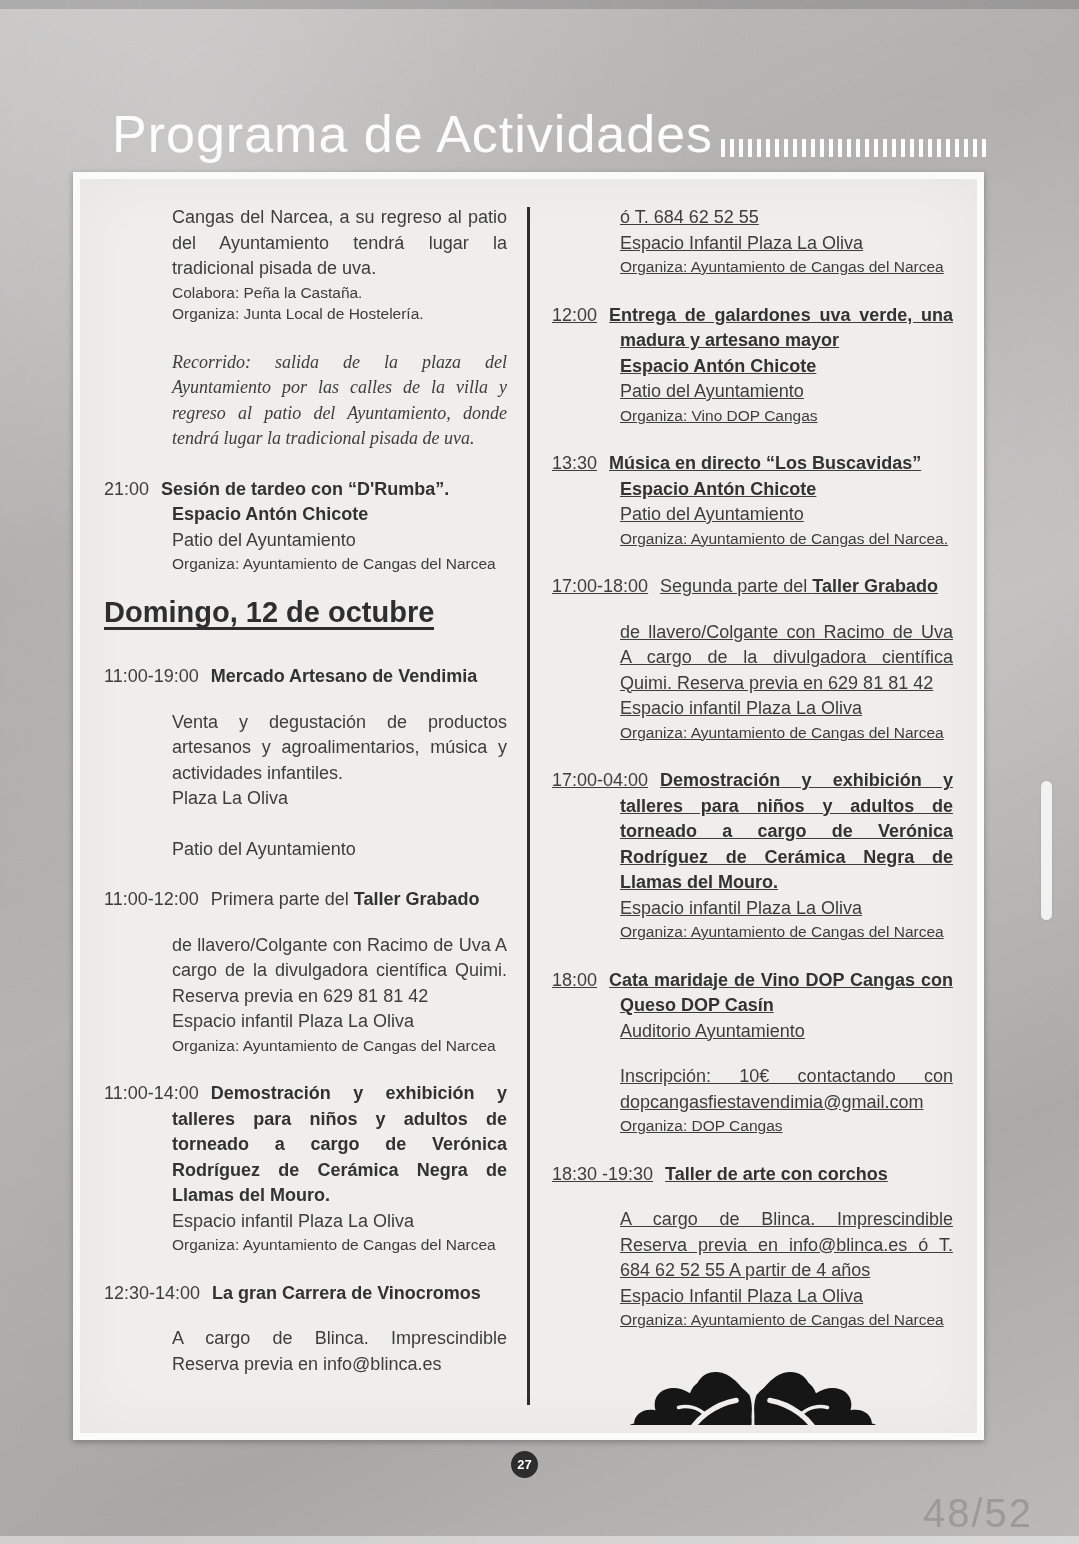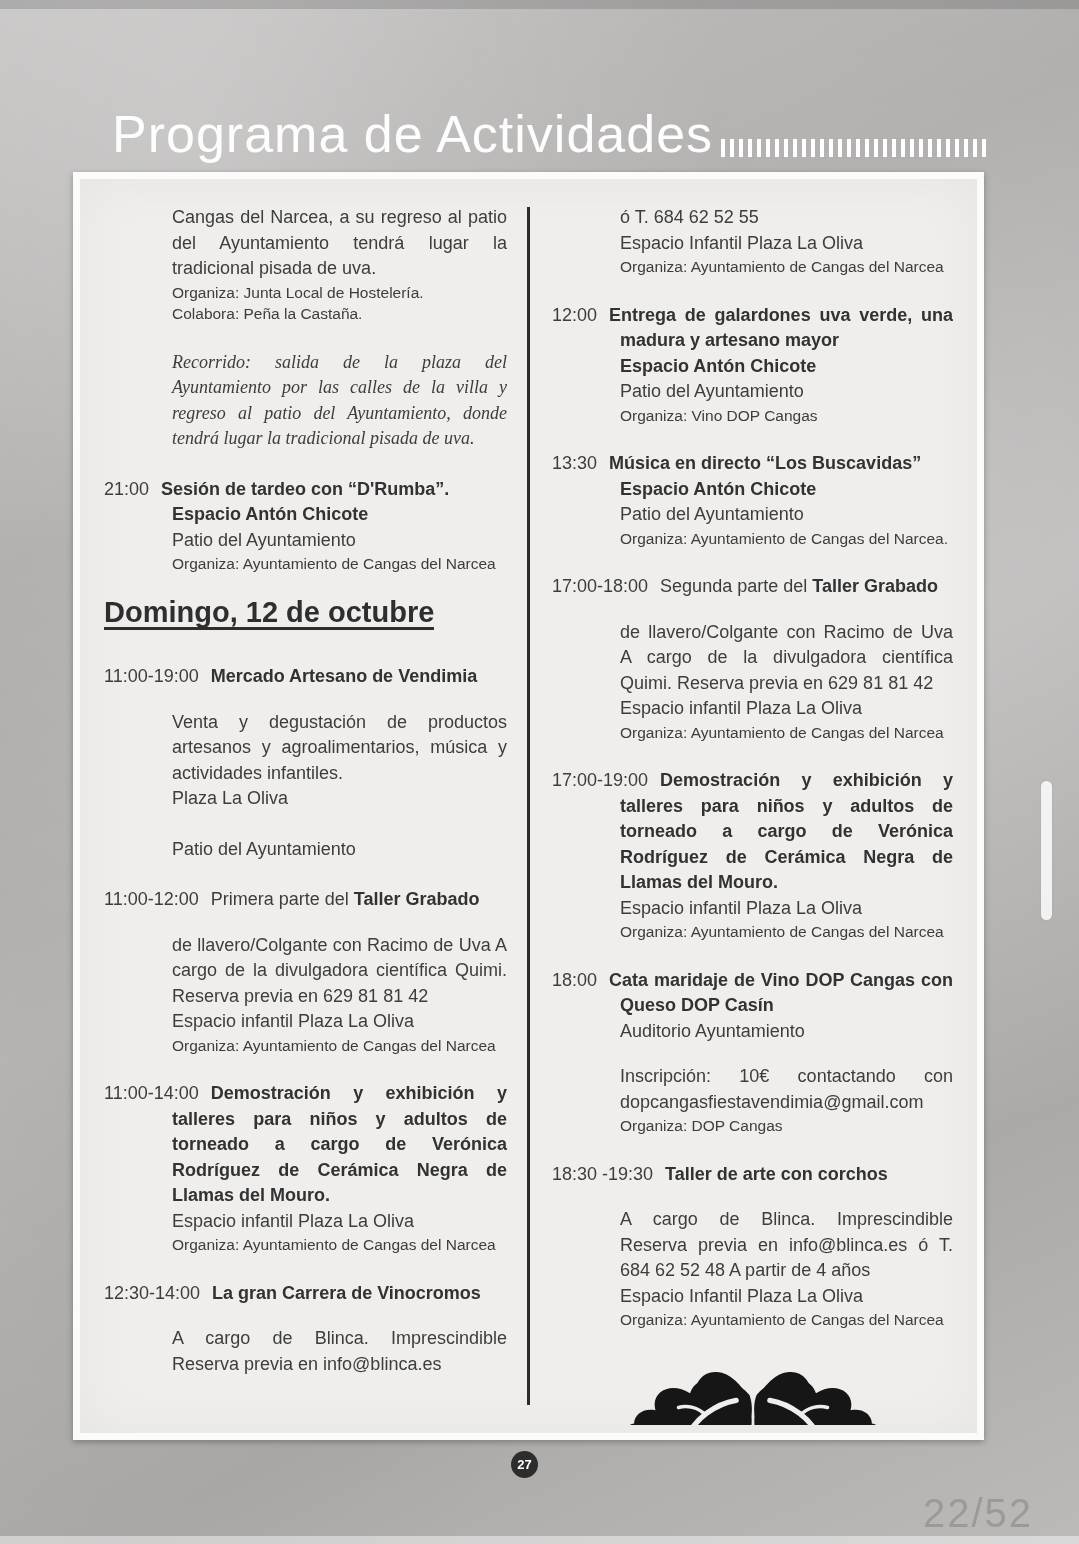--- a/index.html
+++ b/index.html
@@ -22,21 +22,21 @@
     background:repeating-linear-gradient(90deg,#fff 0 4px,rgba(255,255,255,0) 4px 9px);}
 
   
   .page-box{position:absolute;left:73px;top:172px;width:911px;height:1268px;box-sizing:border-box;
     background:#efeeec;border:7px solid #fbfbfa;
     box-shadow:0 2px 6px rgba(0,0,0,.28), inset 0 0 60px rgba(0,0,0,.04);
     display:grid;grid-template-columns:1fr 3px 1fr;
     padding:26px 24px 8px 24px;}
   .col{color:#3d3d3d;font-size:18px;line-height:25.5px;overflow:hidden;}
   .col-left{padding-right:20px;}
-  .col-right{padding-left:22px;}
+  .col-right{padding-left:22px;text-decoration:underline;}
   .divider{background:#2c2c2c;margin:2px 0 20px 0;}
 
   .para,.event{margin:0 0 25px 0;padding-left:68px;}
   .para{text-align:justify;}
   .italic{font-style:italic;font-family:Liberation Serif, serif;}
   .line{margin:0;}
   .first{text-indent:-68px;text-align:justify;}
   .time{margin-right:12px;white-space:nowrap;}
   b{font-weight:bold;color:#323232;}
   .desc{text-align:justify;margin-top:20px;}
@@ -64,22 +64,22 @@
     <div class="doc-title">Programa de Actividades</div>
     <div class="dotted-leader"></div>
   </div>
 
   <div class="page-box">
 
     <div class="col col-left">
 
       <div class="para">
         <p class="line">Cangas del Narcea, a su regreso al patio del Ayuntamiento tendrá lugar la tradicional pisada de uva.</p>
+        <p class="line note">Colabora: Peña la Castaña.</p>
         <p class="line note">Organiza: Junta Local de Hostelería.</p>
-        <p class="line note">Colabora: Peña la Castaña.</p>
       </div>
 
       <div class="para italic">
         <p class="line">Recorrido: salida de la plaza del Ayuntamiento por las calles de la villa y regreso al patio del Ayuntamiento, donde tendrá lugar la tradicional pisada de uva.</p>
       </div>
 
       <div class="event">
         <p class="line first"><span class="time">21:00</span><b>Sesión de tardeo con “D'Rumba”.</b></p>
         <p class="line"><b>Espacio Antón Chicote</b></p>
         <p class="line venue">Patio del Ayuntamiento</p>
@@ -145,35 +145,35 @@
       </div>
 
       <div class="event">
         <p class="line first"><span class="time">17:00-18:00</span><span>Segunda parte del </span><b>Taller Grabado</b></p>
         <p class="line desc">de llavero/Colgante con Racimo de Uva A cargo de la divulgadora científica Quimi. Reserva previa en 629 81 81 42</p>
         <p class="line venue">Espacio infantil  Plaza La Oliva</p>
         <p class="line organiza">Organiza: Ayuntamiento de Cangas del Narcea</p>
       </div>
 
       <div class="event">
-        <p class="line first"><span class="time">17:00-19:00</span><b>Demostración y exhibición y talleres para niños y adultos de torneado a cargo de Verónica Rodríguez de Cerámica Negra de Llamas del Mouro.</b></p>
+        <p class="line first"><span class="time">17:00-04:00</span><b>Demostración y exhibición y talleres para niños y adultos de torneado a cargo de Verónica Rodríguez de Cerámica Negra de Llamas del Mouro.</b></p>
         <p class="line venue">Espacio infantil Plaza La Oliva</p>
         <p class="line organiza">Organiza: Ayuntamiento de Cangas del Narcea</p>
       </div>
 
       <div class="event">
         <p class="line first"><span class="time">18:00</span><b>Cata maridaje de Vino DOP Cangas con Queso DOP Casín</b></p>
         <p class="line venue">Auditorio Ayuntamiento</p>
         <p class="line desc">Inscripción: 10€ contactando con dopcangasfiestavendimia@gmail.com</p>
         <p class="line organiza">Organiza: DOP Cangas</p>
       </div>
 
       <div class="event">
         <p class="line first"><span class="time">18:30 -19:30</span><b>Taller de arte con corchos</b></p>
-        <p class="line desc">A cargo de Blinca. Imprescindible Reserva previa en info@blinca.es ó T. 684 62 52 48  A partir de 4 años</p>
+        <p class="line desc">A cargo de Blinca. Imprescindible Reserva previa en info@blinca.es ó T. 684 62 52 55  A partir de 4 años</p>
         <p class="line venue">Espacio Infantil Plaza  La Oliva</p>
         <p class="line organiza">Organiza: Ayuntamiento de Cangas del Narcea</p>
       </div>
 
       <div class="ornament-wrap">
         <svg viewBox="0 0 300 160" width="266" height="142" xmlns="http://www.w3.org/2000/svg">
           <g id="halfL">
             <path d="M144 84 C152 36 110 8 93 28 C82 41 92 57 106 51 C114 47 115 38 109 35" fill="none" stroke="#161616" stroke-width="7" stroke-linecap="round"></path>
             <path d="M146 44 C122 16 86 20 79 42 C58 28 34 40 40 61 C20 57 8 75 22 89 C8 99 16 119 34 117 C30 133 48 143 62 135 C68 151 92 153 100 139 C112 149 131 145 133 129 C147 119 147 99 136 91 C150 79 151 57 146 44 Z" fill="#161616"></path>
             <path d="M131 50 C108 54 84 70 73 96 C67 110 67 122 71 133" fill="none" stroke="#efeeec" stroke-width="6" stroke-linecap="round"></path>
@@ -192,17 +192,17 @@
             <circle cx="53" cy="149" r="6" fill="#161616"></circle>
           </g>
           <use href="#halfL" transform="translate(300,0) scale(-1,1)"></use>
         </svg>
       </div>
 
     </div>
   </div>
 
   <div class="page-badge">27</div>
-  <div class="page-indicator">22/52</div>
+  <div class="page-indicator">48/52</div>
   <div class="scroll-thumb"></div>
 
   <div class="strip-bottom"></div>
 </div>
 
 </body></html>

